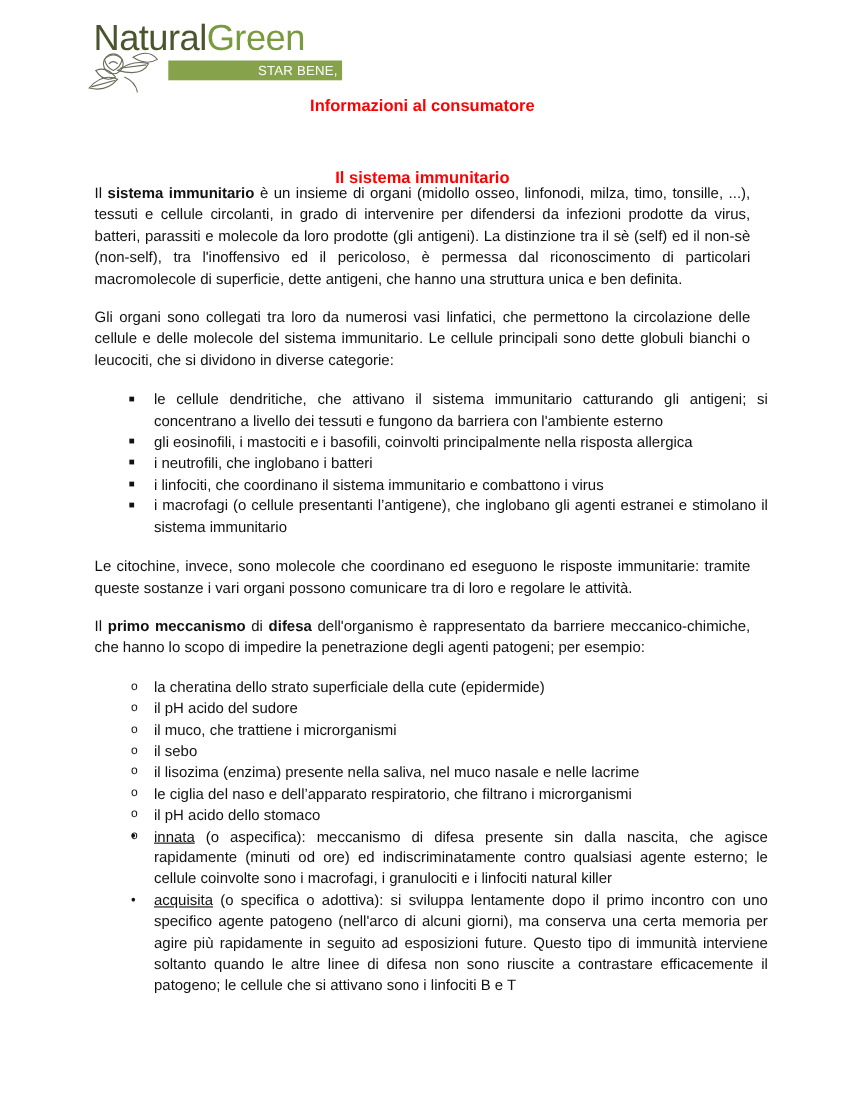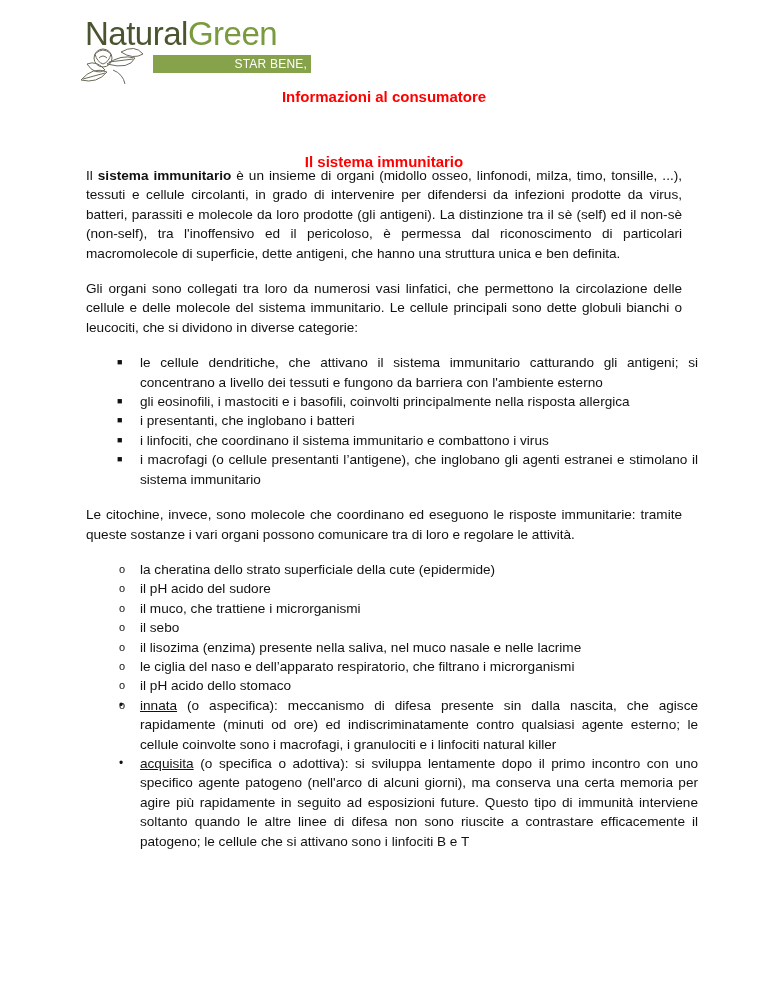--- a/index.html
+++ b/index.html
@@ -56,27 +56,28 @@
 <div class="heading h2">Il sistema immunitario</div>
 
 <div class="body">
   <p class="p"><span>Il </span><b>sistema immunitario</b><span> è un insieme di organi (midollo osseo, linfonodi, milza, timo, tonsille, ...), tessuti e cellule circolanti, in grado di intervenire per difendersi da infezioni prodotte da virus, batteri, parassiti e molecole da loro prodotte (gli antigeni). La distinzione tra il sè (self) ed il non-sè (non-self), tra l'inoffensivo ed il pericoloso, è permessa dal riconoscimento di particolari macromolecole di superficie, dette antigeni, che hanno una struttura unica e ben definita.</span></p>
 
   <p class="p">Gli organi sono collegati tra loro da numerosi vasi linfatici, che permettono la circolazione delle cellule e delle molecole del sistema immunitario. Le cellule principali sono dette globuli bianchi o leucociti, che si dividono in diverse categorie:</p>
 
   <ul class="sq">
     <li><span class="bullet">■</span><span>le cellule dendritiche, che attivano il sistema immunitario catturando gli antigeni; si concentrano a livello dei tessuti e fungono da barriera con l'ambiente esterno</span></li>
     <li><span class="bullet">■</span><span>gli eosinofili, i mastociti e i basofili, coinvolti principalmente nella risposta allergica</span></li>
-    <li><span class="bullet">■</span><span>i presentanti, che inglobano i batteri</span></li>
+    <li><span class="bullet">■</span><span>i neutrofili, che inglobano i batteri</span></li>
     <li><span class="bullet">■</span><span>i linfociti, che coordinano il sistema immunitario e combattono i virus</span></li>
     <li><span class="bullet">■</span><span>i macrofagi (o cellule presentanti l’antigene), che inglobano gli agenti estranei e stimolano il sistema immunitario</span></li>
   </ul>
 
   <p class="p">Le citochine, invece, sono molecole che coordinano ed eseguono le risposte immunitarie: tramite queste sostanze i vari organi possono comunicare tra di loro e regolare le attività.</p>
 
+  <p class="p"><span>Il </span><b>primo meccanismo</b><span> di </span><b>difesa</b><span> dell'organismo è rappresentato da barriere meccanico-chimiche, che hanno lo scopo di impedire la penetrazione degli agenti patogeni; per esempio:</span></p>
 
   <ul class="circ">
     <li><span class="bullet">o</span><span>la cheratina dello strato superficiale della cute (epidermide)</span></li>
     <li><span class="bullet">o</span><span>il pH acido del sudore</span></li>
     <li><span class="bullet">o</span><span>il muco, che trattiene i microrganismi</span></li>
     <li><span class="bullet">o</span><span>il sebo</span></li>
     <li><span class="bullet">o</span><span>il lisozima (enzima) presente nella saliva, nel muco nasale e nelle lacrime</span></li>
     <li><span class="bullet">o</span><span>le ciglia del naso e dell’apparato respiratorio, che filtrano i microrganismi</span></li>
     <li><span class="bullet">o</span><span>il pH acido dello stomaco</span></li>
     <li><span class="bullet">o</span></li>

